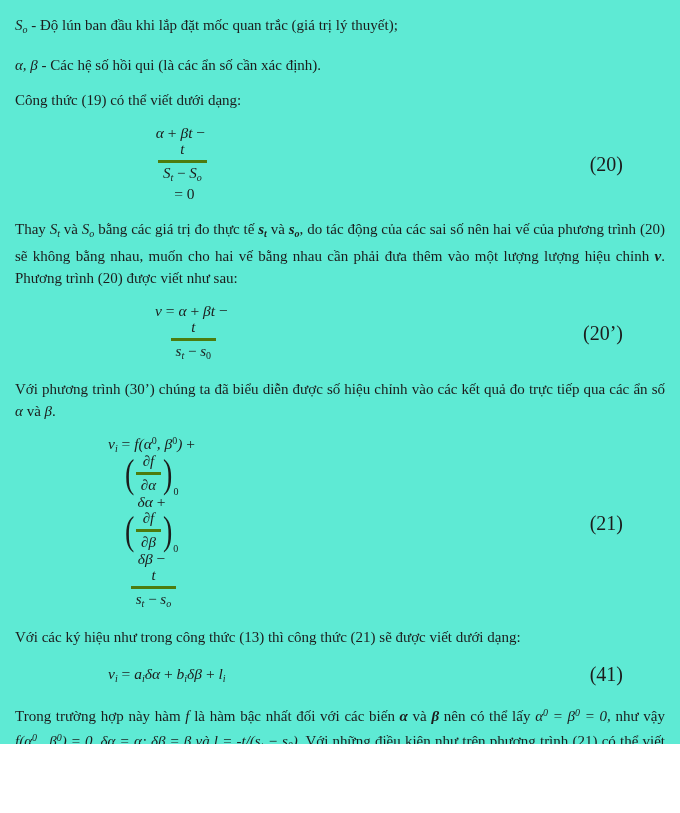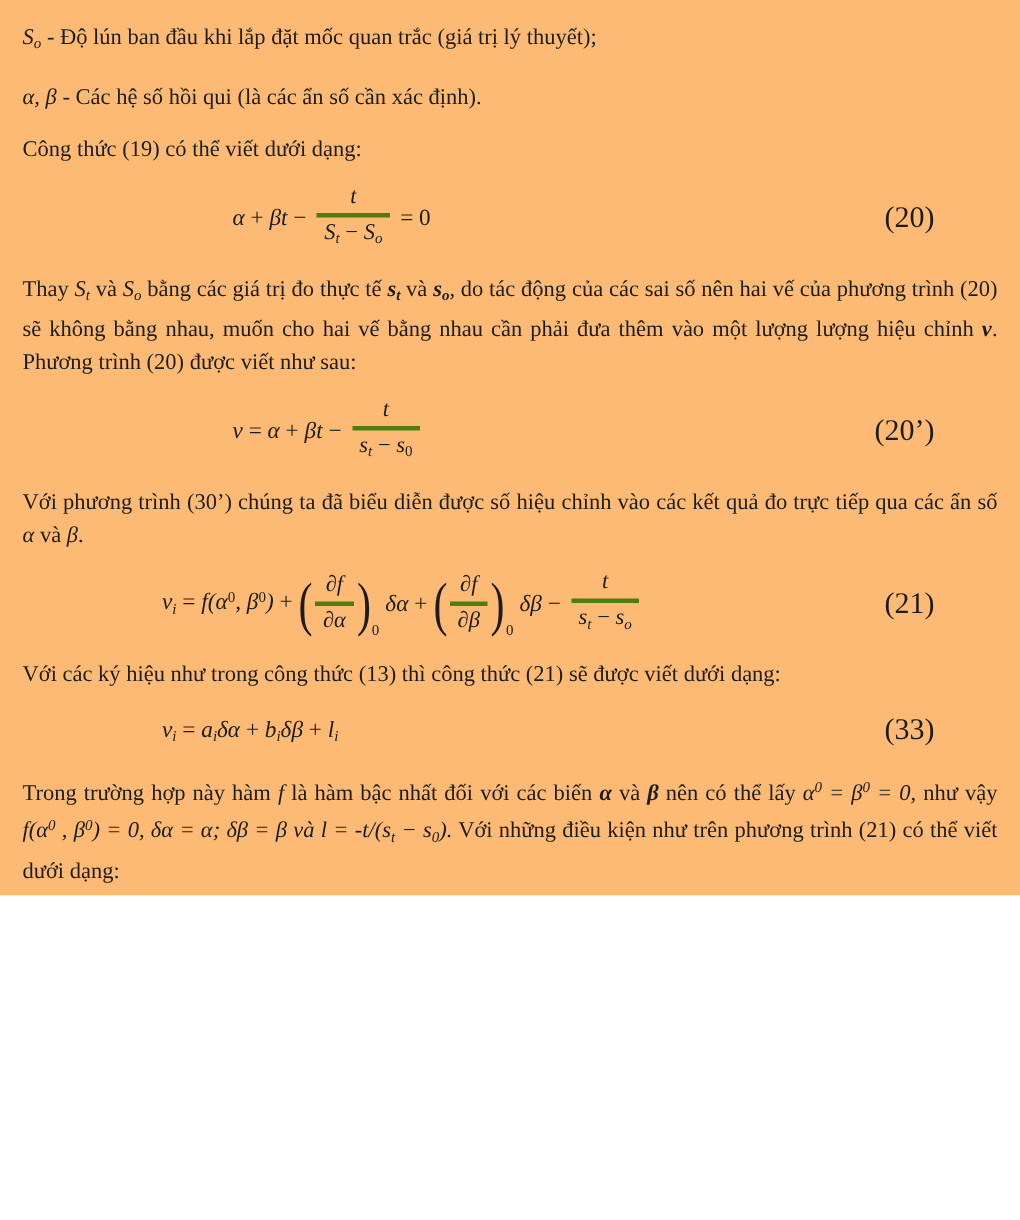--- a/index.html
+++ b/index.html
@@ -1,37 +1,37 @@
 <!DOCTYPE html>
 <html><head>
 <meta charset="utf-8">
 <style>
   html,body{margin:0;padding:0;background:#ffffff;}
   .page{
     position:relative;
-    width:680px;height:597px;
+    width:680px;height:744px;
     box-sizing:border-box;
     padding:14px 15px 0 15px;
     overflow:hidden;
-    background:#fdba74;
+    background:#5eead4;
     color:#1c1c1c;
     font-family:"Liberation Serif","DejaVu Serif",serif;
     font-size:15px;
   }
   .line,.para{line-height:22px;margin:0 0 13px 0;}
   .para{text-align:justify;}
   .it{font-style:italic;}
   .bo{font-weight:700;}
   .sb{font-size:10px;vertical-align:-3px;}
   .su{font-size:10px;vertical-align:5px;}
 
   .eqrow{position:relative;display:flex;align-items:center;margin:4px 0 15px 0;min-height:26px;}
   .ind-a{padding-left:140px;}
   .ind-b{padding-left:93px;}
-  .eqbody{display:inline-flex;align-items:center;font-size:15.5px;}
+  .eqbody{display:inline-flex;align-items:center;font-size:15.5px;flex-direction:column;}
   .eqbody span{white-space:pre;}
   .eqlabel{position:absolute;right:42px;top:50%;transform:translateY(-50%);font-size:20px;}
 
   .frac{display:inline-flex;flex-direction:column;align-items:center;margin:0 3px;line-height:15px;font-size:15px;}
   .fnum{padding:0 5px 3px 5px;}
   .fden{border-top:3px solid #4d7c0f;padding:3px 5px 0 5px;}
 
   .pfrac{display:inline-flex;align-items:center;margin:0 1px;}
   .bigp{display:inline-block;font-size:40px;line-height:38px;font-weight:400;transform:scaleX(0.7);margin:0 -3px;}
   .psub{font-size:10px;align-self:flex-end;margin:0 3px 0 2px;transform:translateY(4px);}
@@ -78,21 +78,21 @@
       </span>
     <span class="eqlabel">(21)</span>
   </div>
 
   <p class="line"><span>Với các ký hiệu như trong công thức (13) thì công thức (21) sẽ được viết dưới dạng:</span></p>
 
   <div class="eqrow ind-b">
     <span class="eqbody">
         <span class="erun"><span class="it">v</span><span class="it sb">i</span><span> = </span><span class="it">a</span><span class="it sb">i</span><span class="it">δα</span><span> + </span><span class="it">b</span><span class="it sb">i</span><span class="it">δβ</span><span> + </span><span class="it">l</span><span class="it sb">i</span></span>
       </span>
-    <span class="eqlabel">(33)</span>
+    <span class="eqlabel">(41)</span>
   </div>
 
   <p class="para"><span>Trong trường hợp này hàm </span><span class="it">f</span><span> là hàm bậc nhất đối với các biến </span><span class="it bo">α</span><span> và </span><span class="it bo">β</span><span> nên có thể lấy </span><span class="it">α</span><span class="it su">0</span><span class="it"> = </span><span class="it">β</span><span class="it su">0</span><span class="it"> = 0,</span><span> như vậy </span><span class="it">f(α</span><span class="it su">0</span><span class="it"> , β</span><span class="it su">0</span><span class="it">) = 0, δα = α; δβ = β và l = -t/(s</span><span class="it sb">t</span><span class="it"> − s</span><span class="it sb">0</span><span class="it">).</span><span> Với những điều kiện như trên phương trình (21) có thể viết dưới dạng:</span></p>
 
 
 
   <div class="eqrow ind-b">
     <span class="eqbody">
         <span class="pfrac"><span class="bigp">(</span><span class="frac"><span class="fnum"><span class="it">∂f</span></span><span class="fden"><span class="it">∂α</span></span></span><span class="bigp">)</span><span class="psub">0</span></span>
         <span class="erun"><span> = 1;</span></span>

